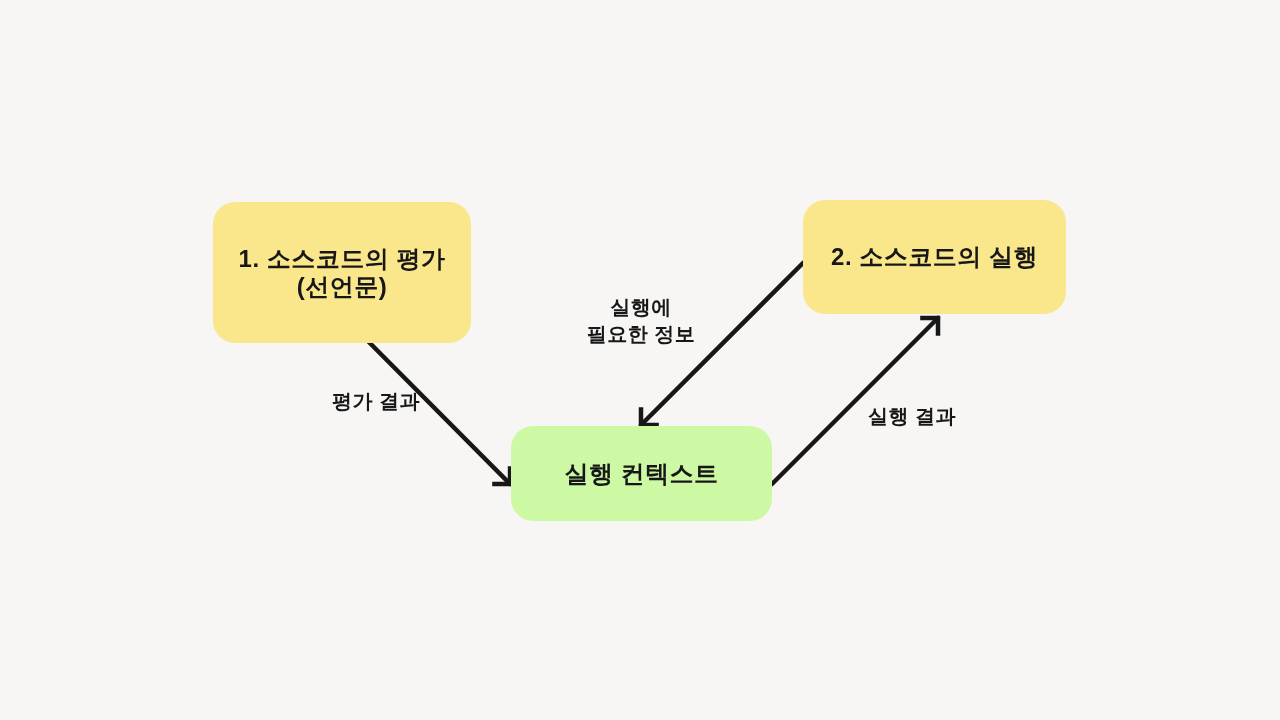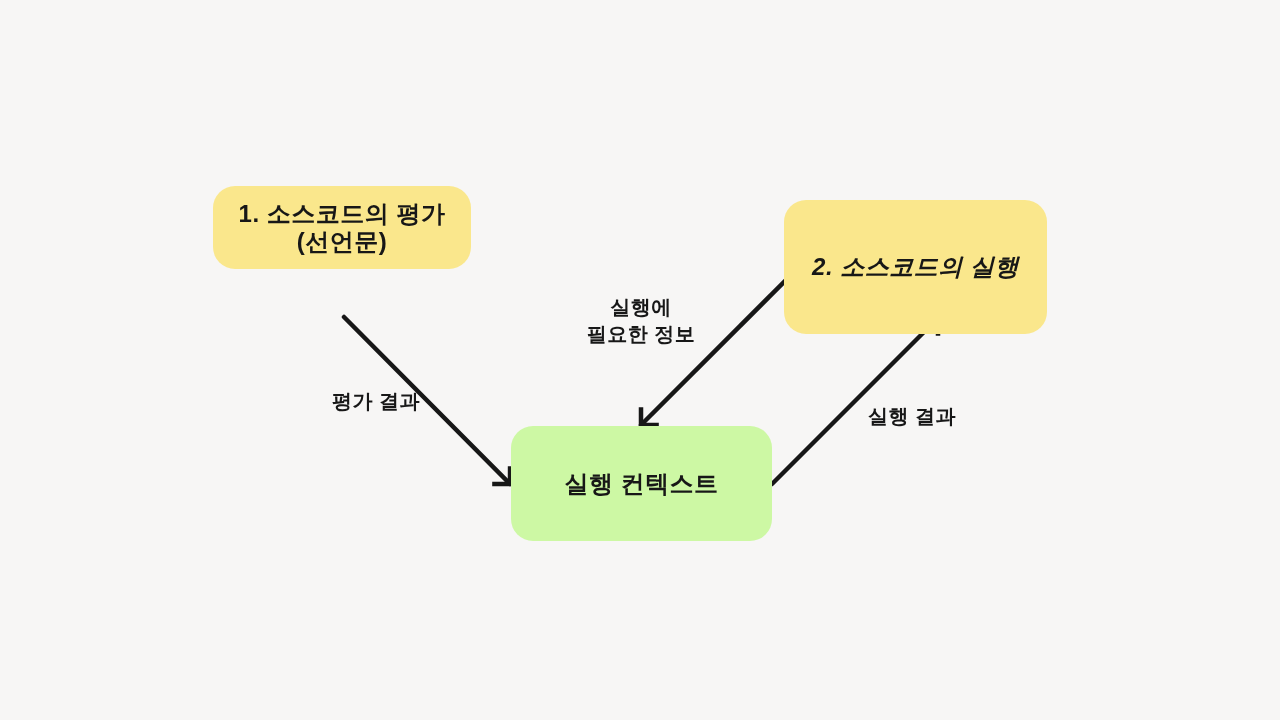--- a/index.html
+++ b/index.html
@@ -50,23 +50,23 @@
     justify-content: center;
     text-align: center;
     color: var(--text);
     font-weight: 700;
     font-size: 24px;
     line-height: 28px;
     letter-spacing: 0.5px;
   }
   .node-yellow { background: var(--node-yellow); }
   .node-green  { background: var(--node-green); }
-  .node-evaluation { left: 213px; top: 186px; width: 258px; height: 83px; }
-  .node-execution  { left: 784px; top: 200px; width: 263px; height: 134px; font-style: italic; }
-  .node-context    { left: 511px; top: 426px; width: 261px; height: 115px; }
+  .node-evaluation { left: 213px; top: 202px; width: 258px; height: 141px; }
+  .node-execution  { left: 803px; top: 200px; width: 263px; height: 114px; }
+  .node-context    { left: 511px; top: 426px; width: 261px; height: 95px; }
   .edge-label {
     position: absolute;
     transform: translate(-50%, -50%);
     color: var(--text);
     font-weight: 700;
     font-size: 20px;
     line-height: 27px;
     text-align: center;
     white-space: nowrap;
     letter-spacing: 0.5px;

